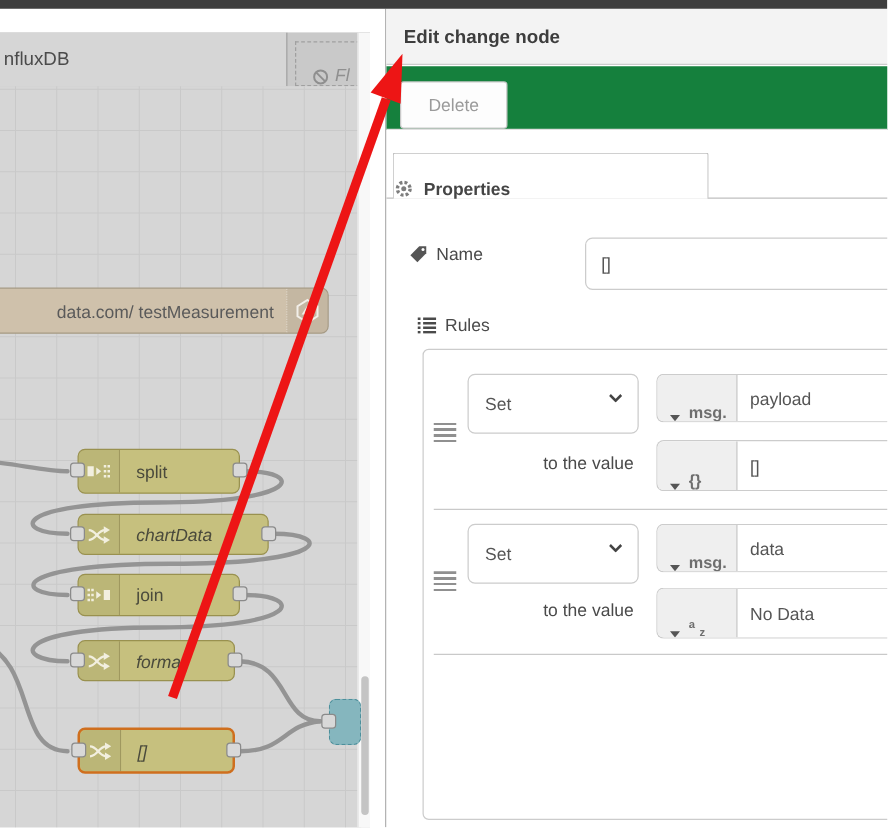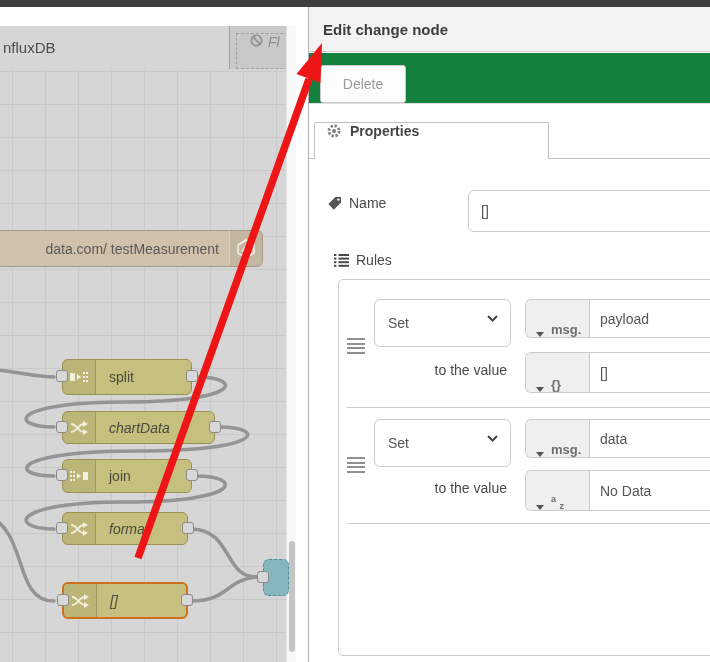--- a/index.html
+++ b/index.html
@@ -10,21 +10,21 @@
   
   .topbar { position:absolute; left:0; top:0; width:710px; height:7px; background:#3e3e3e; z-index:30; }
 
   
   .workspace { position:absolute; left:0; top:7px; width:296px; height:655px; overflow:hidden; background:#cccccc;margin-top:19px; }
   .tabbar { position:absolute; left:0; top:0; width:100%; height:43px; background:#c9c9c9; }
   .tab-active { position:absolute; left:-8px; top:0; width:238px; height:43px; background:#d6d6d6;
     border-right:1px solid #9f9f9f; display:flex; align-items:center; padding-left:11px;
     font-size:15px; color:#4b4b4b; }
   .tab-disabled { position:absolute; left:236px; top:7px; width:72px; height:36px;
-    border:1px dashed #a0a0a0; display:flex; align-items:flex-start; gap:5px; padding-left:13px;
+    border:1px dashed #a0a0a0; display:flex; align-items:flex-end; gap:5px; padding-left:13px;
     color:#8f8f8f; font-size:14px; }
   .tab-disabled .lbl { font-style:italic; }
 
   .canvas { position:absolute; left:0; top:43px; width:289px; height:612px; overflow:hidden;
     background-color:#d6d6d6;
     background-image:linear-gradient(to right,#c9c9c9 1px,transparent 1px),
                      linear-gradient(to bottom,#c9c9c9 1px,transparent 1px);
     background-size:33px 33px; background-position:12px 2px; }
   .wires { position:absolute; left:0; top:0; z-index:1; }
   .wires path { stroke:#949494; stroke-width:3.5; fill:none; stroke-linecap:round; }
@@ -56,23 +56,23 @@
   .tray { position:absolute; left:308px; top:7px; width:414px; height:655px; background:#fff;
     border-left:1px solid #b3b3b3; overflow:hidden; }
   .tray-header { position:absolute; left:0; top:0; right:0; height:45px; background:#f3f3f3;
     border-bottom:1px solid #ccc; display:flex; align-items:center; padding-left:14px; }
   .tray-title { font-size:15px; font-weight:bold; color:#3d3d3d; }
   .tray-toolbar { position:absolute; left:0; top:46px; right:0; height:51px; background:#15803d;
     border-bottom:1px solid #e0e0e0; }
   .btn-delete { position:absolute; left:11px; top:12px; width:86px; height:38px; background:#fdfdfd;
     border:1px solid #c9c9c9; border-radius:3px; color:#9a9a9a; font-size:14px;
     font-family:"Liberation Sans",sans-serif; text-align:center; }
-  .tab-props { position:absolute; left:5px; top:115px; width:235px; height:37px; background:#fff;
+  .tab-props { position:absolute; left:5px; top:115px; width:253px; height:37px; background:#fff;
     border:1px solid #c0c0c0; border-bottom:none; border-radius:2px 2px 0 0; z-index:2;
-    display:flex; align-items:flex-start; gap:8px; padding-left:11px; }
+    display:flex; align-items:flex-end; gap:8px; }
   .tab-props .lbl { font-size:14px; font-weight:bold; color:#454545; }
   .tabs-underline { position:absolute; left:0; top:151px; right:0; border-top:1px solid #c0c0c0; z-index:1; }
 
   .form-label { position:absolute; display:flex; align-items:center; gap:7px;
     font-size:14px; color:#4a4a4a; }
   .tinput { position:absolute; background:#fff; border:1px solid #ccc; border-radius:6px;
     display:flex; align-items:center; padding-left:12px; font-size:14px; color:#555; }
 
   .rules-box { position:absolute; left:29px; top:272px; width:410px; height:377px;
     border:1px solid #ccc; border-radius:5px; }

